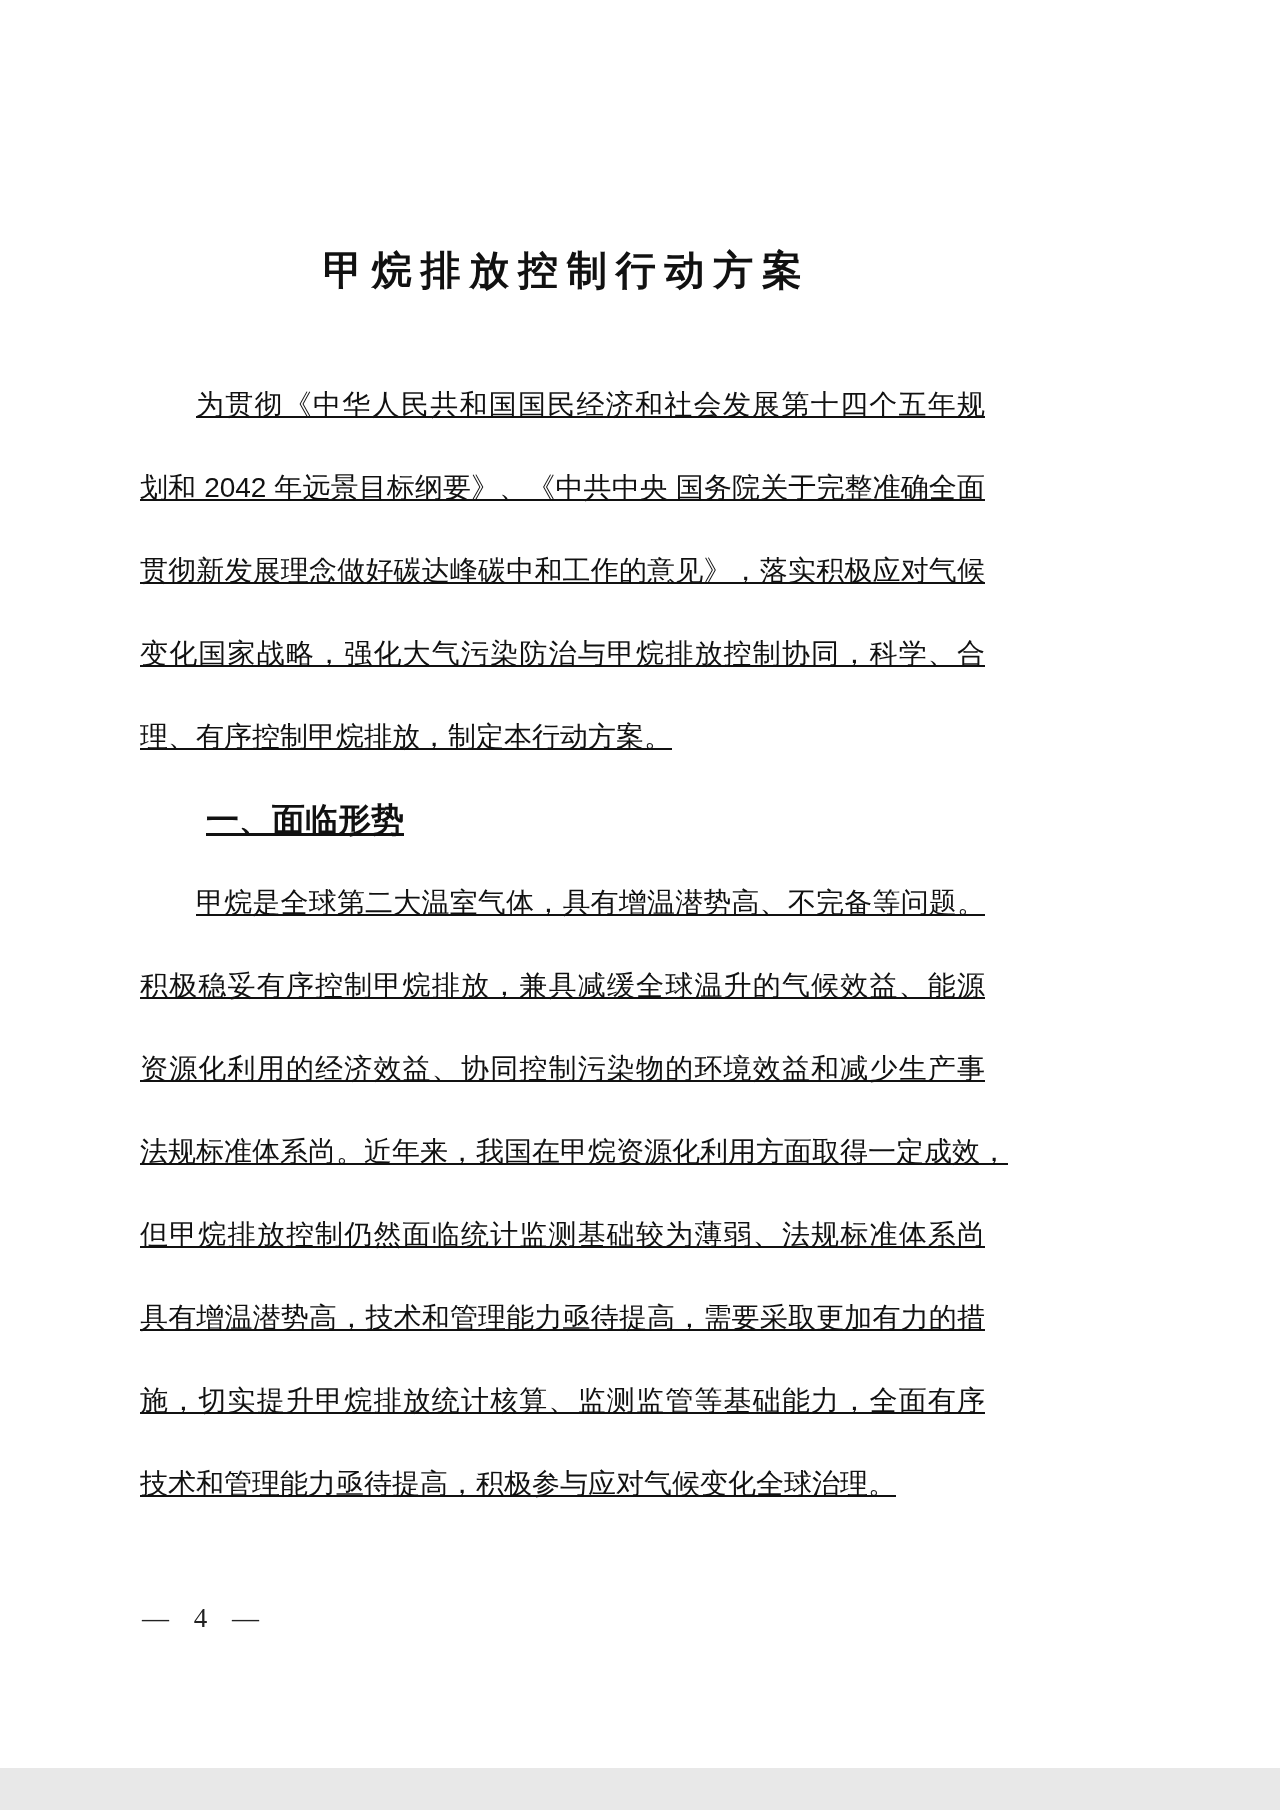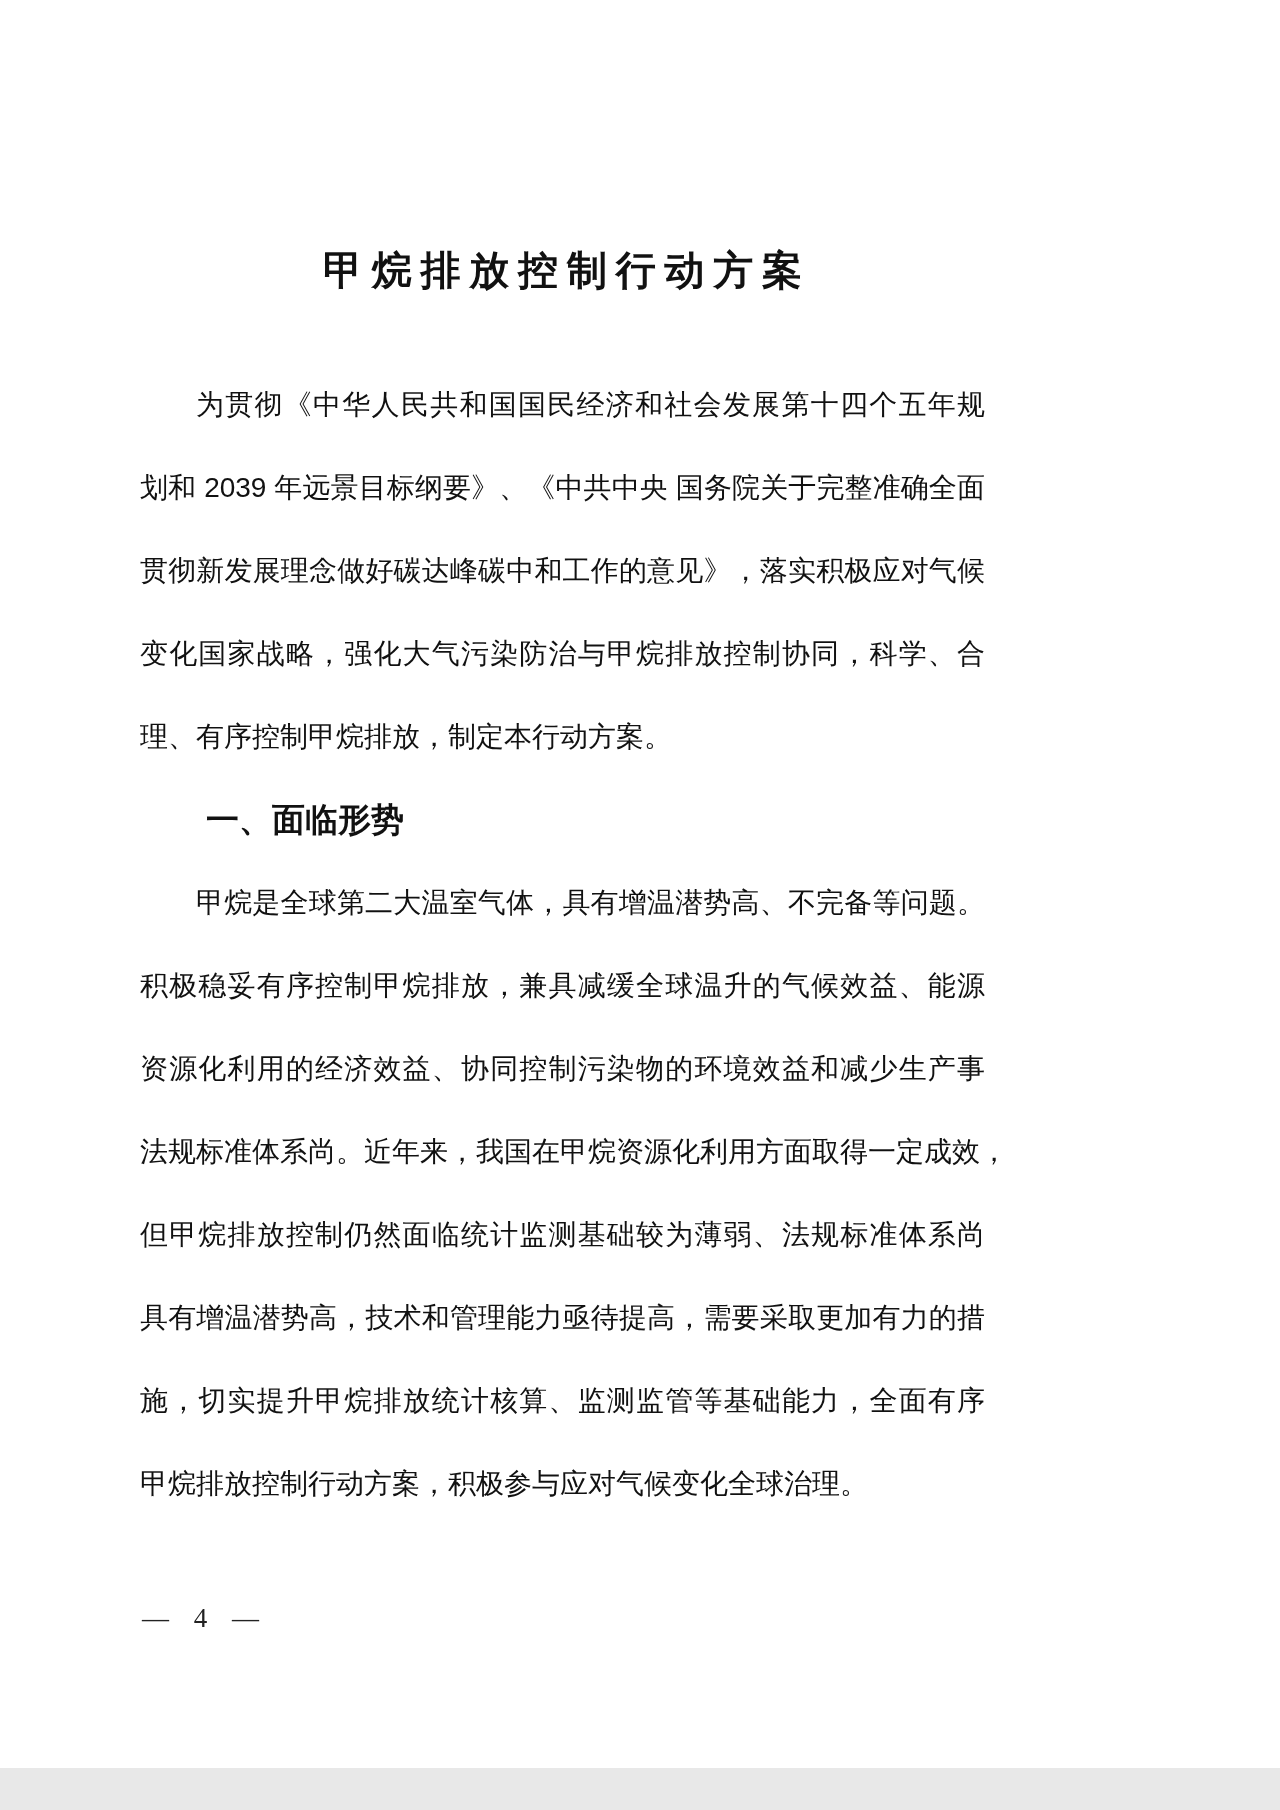--- a/index.html
+++ b/index.html
@@ -30,20 +30,21 @@
     letter-spacing: 0.22em;
     text-indent: 0.22em; 
     white-space: nowrap;
   }
   .doc-body {
     position: absolute;
     top: 363px;
     left: 140px;
     width: 845px;
     font-size: 28px;
+    text-decoration: underline;
   }
   .line {
     height: 83px;
     line-height: 83px;
     white-space: nowrap;
     text-align: justify;
     text-align-last: justify;
     overflow: visible;
   }
   .line.no-just {
@@ -75,34 +76,34 @@
 </head>
 <body>
 
 <div class="page">
 
   <h1 class="doc-title">甲烷排放控制行动方案</h1>
 
   <div class="doc-body">
 
     <div class="line indent">为贯彻《中华人民共和国国民经济和社会发展第十四个五年规</div>
-    <div class="line">划和 2039 年远景目标纲要》、《中共中央 国务院关于完整准确全面</div>
+    <div class="line">划和 2042 年远景目标纲要》、《中共中央 国务院关于完整准确全面</div>
     <div class="line">贯彻新发展理念做好碳达峰碳中和工作的意见》，落实积极应对气候</div>
     <div class="line">变化国家战略，强化大气污染防治与甲烷排放控制协同，科学、合</div>
     <div class="line no-just">理、有序控制甲烷排放，制定本行动方案。</div>
 
     <div class="line heading">一、面临形势</div>
 
     <div class="line indent">甲烷是全球第二大温室气体，具有增温潜势高、不完备等问题。</div>
     <div class="line">积极稳妥有序控制甲烷排放，兼具减缓全球温升的气候效益、能源</div>
     <div class="line">资源化利用的经济效益、协同控制污染物的环境效益和减少生产事</div>
     <div class="line">法规标准体系尚。近年来，我国在甲烷资源化利用方面取得一定成效，</div>
     <div class="line">但甲烷排放控制仍然面临统计监测基础较为薄弱、法规标准体系尚</div>
     <div class="line">具有增温潜势高，技术和管理能力亟待提高，需要采取更加有力的措</div>
     <div class="line">施，切实提升甲烷排放统计核算、监测监管等基础能力，全面有序</div>
-    <div class="line no-just">甲烷排放控制行动方案，积极参与应对气候变化全球治理。</div>
+    <div class="line no-just">技术和管理能力亟待提高，积极参与应对气候变化全球治理。</div>
 
 
   </div>
 
   <div class="page-number">— 4 —</div>
 
 </div>
 
 </body></html>

